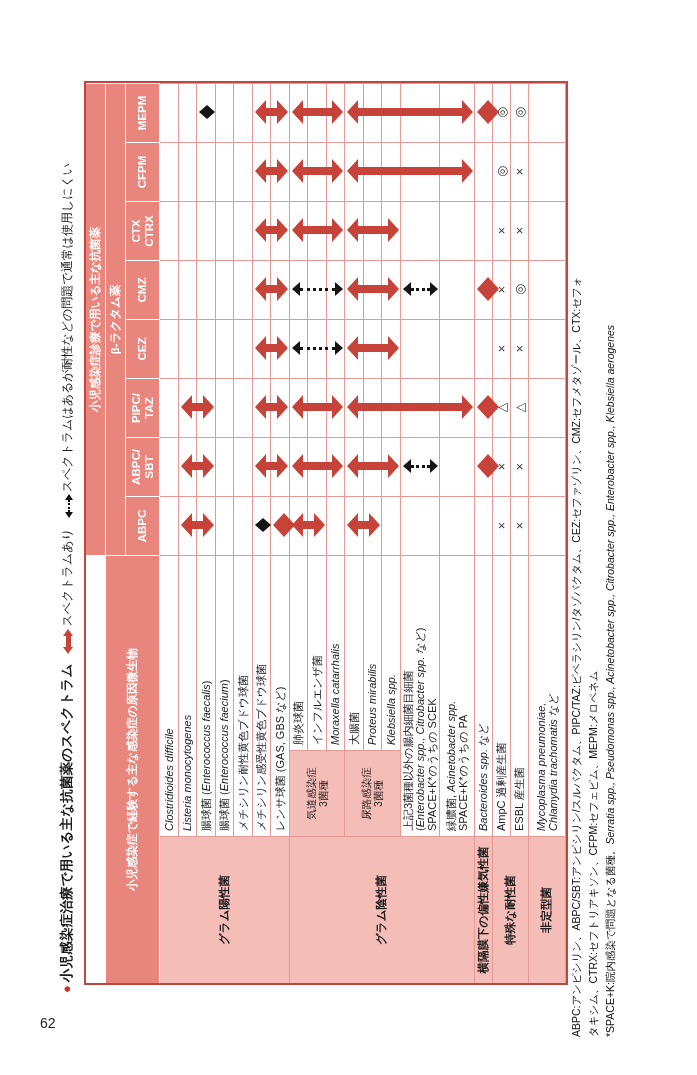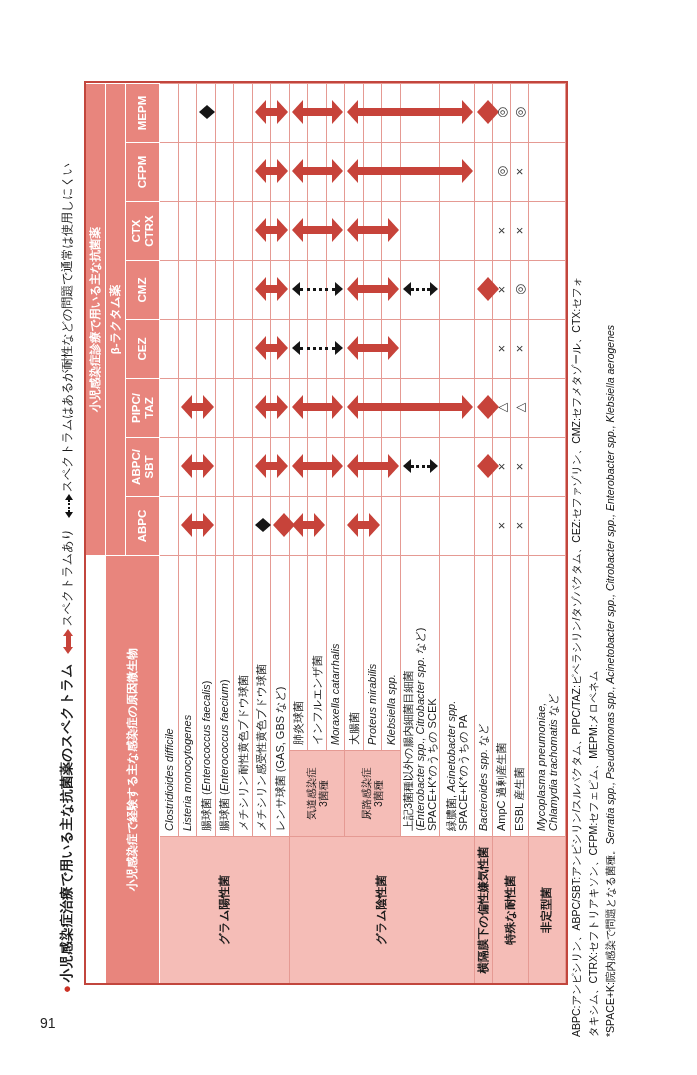--- a/index.html
+++ b/index.html
@@ -495,13 +495,13 @@
       </div>
       <div class="sym" style="left: 841px; top: 406.5px; width: 59px; height: 18px;">◎</div>
       <div class="sym" style="left: 841px; top: 424.5px; width: 59px; height: 18px;">◎</div>
     </div>
 
   <div class="foot" style="top:512px"><span>ABPC:アンピシリン、ABPC/SBT:アンピシリン/スルバクタム、PIPC/TAZ:ピペラシリン/タゾバクタム、CEZ:セファゾリン、CMZ:セフメタゾール、CTX:セフォ</span></div>
   <div class="foot" style="top:529px"><span>タキシム、CTRX:セフトリアキソン、CFPM:セフェピム、MEPM:メロペネム</span></div>
   <div class="foot" style="top:546px"><span>*SPACE+K:院内感染で問題となる菌種。</span><span class="it">Serratia spp., Pseudomonas spp., Acinetobacter spp., Citrobacter spp., Enterobacter spp., Klebsiella aerogenes</span></div>
 </div>
 
-<div id="pagenum">91</div>
+<div id="pagenum">62</div>
 
 </body></html>

